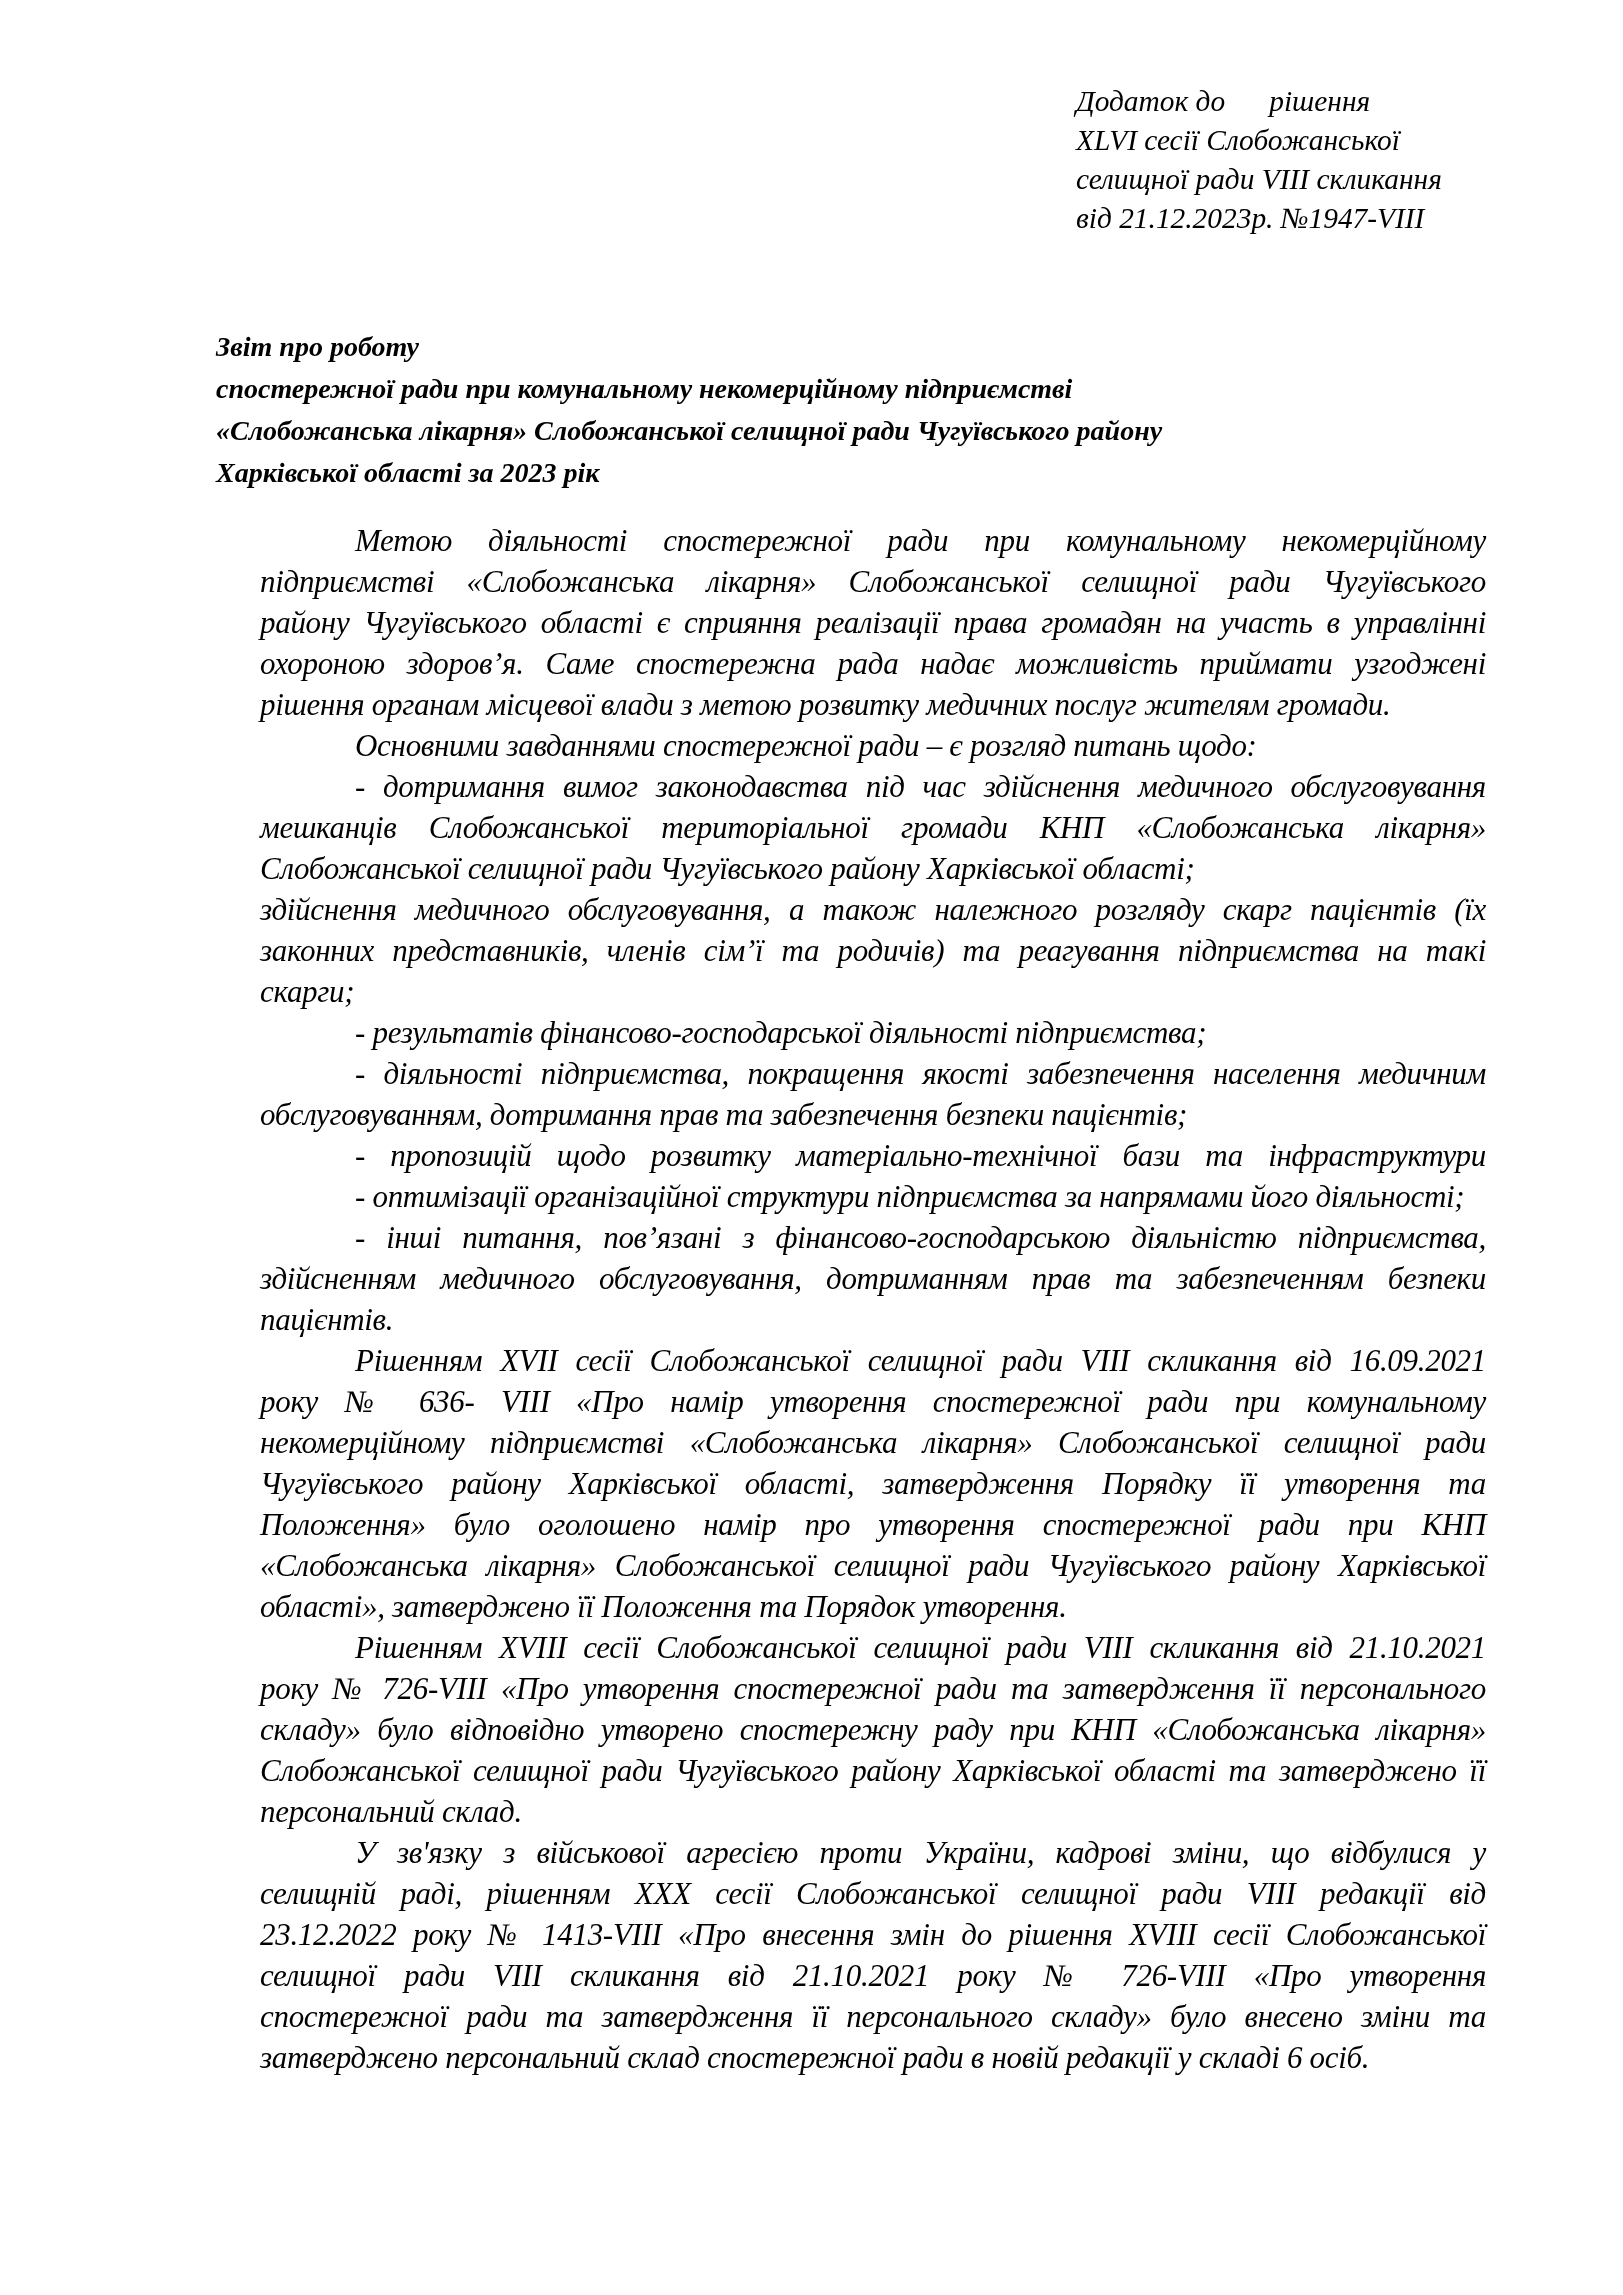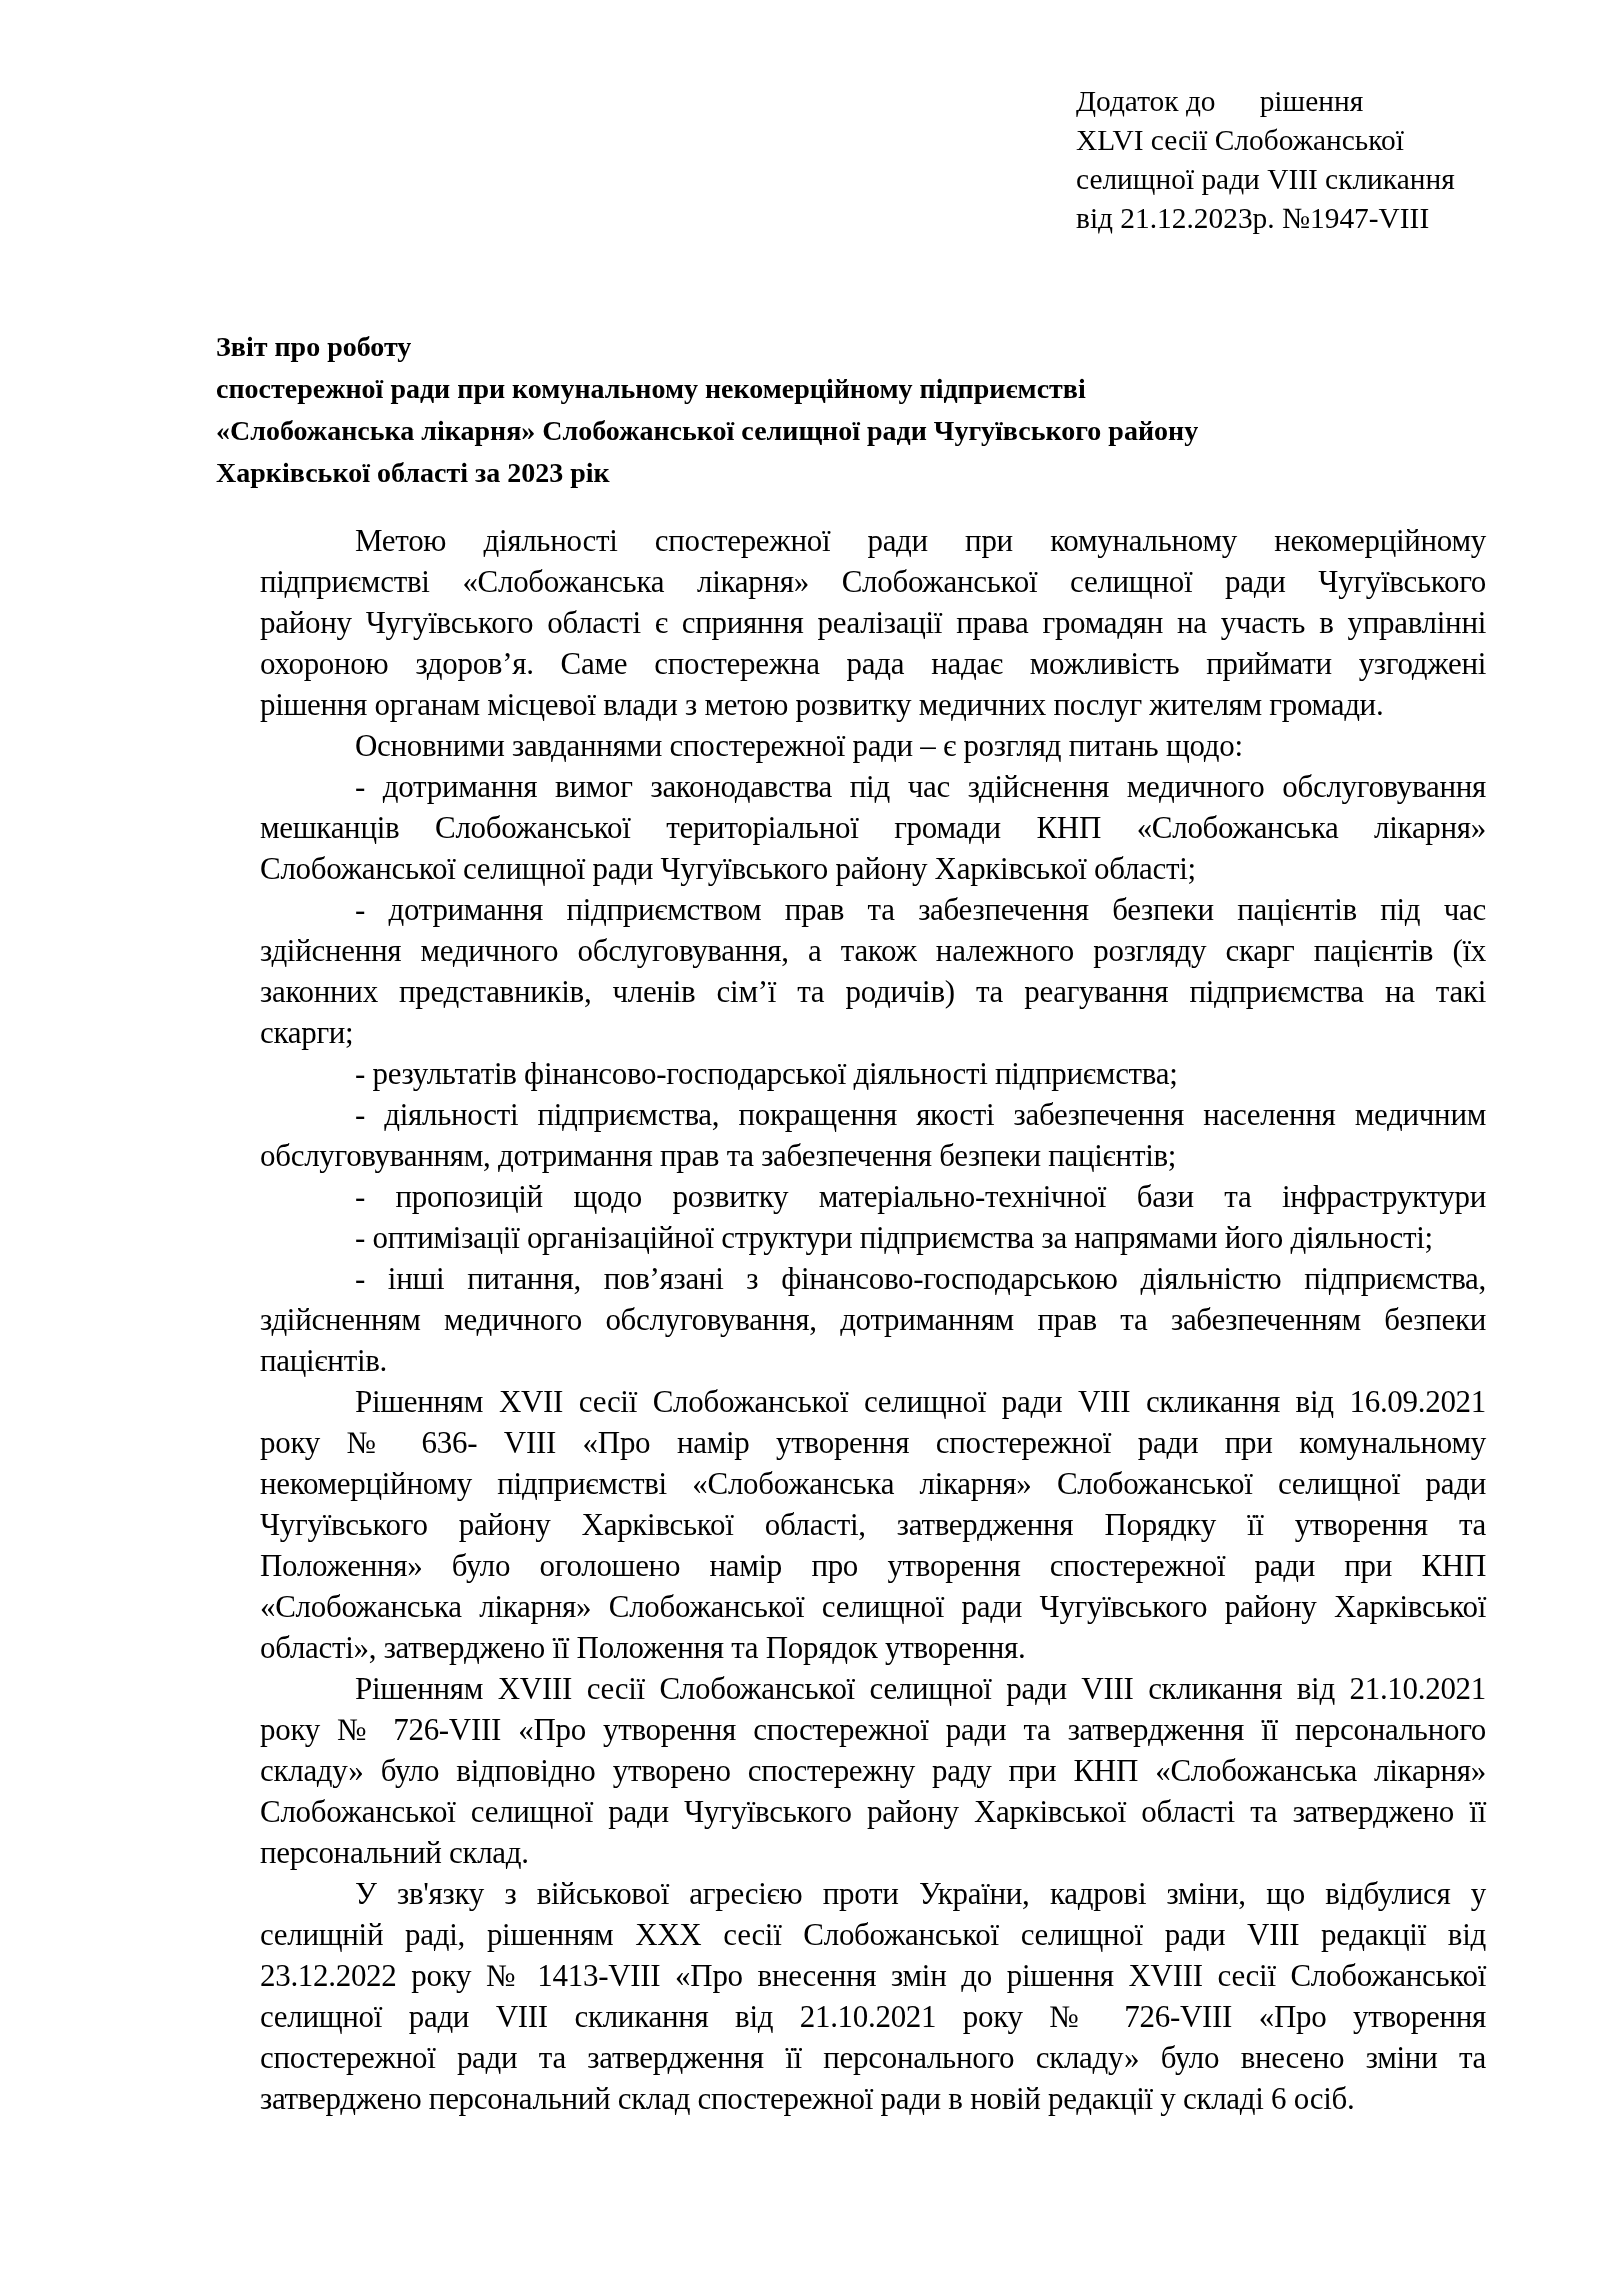--- a/index.html
+++ b/index.html
@@ -14,20 +14,21 @@
     font-family: "Liberation Serif", "DejaVu Serif", serif;
     position: relative;
     overflow: hidden;
   }
   .page {
     position: absolute;
     left: 0; top: 0;
     width: 1623px;
     height: 2295px;
     background: #ffffff;
+    font-style: italic;
   }
   
   .header-block {
     position: absolute;
     left: 1076px;
     top: 82px;
     font-size: 29.4px;
     line-height: 39px;
   }
   .hline {
@@ -93,21 +94,20 @@
       </div>
       <div class="para">
         <div class="bline first last">Основними завданнями спостережної ради – є розгляд питань щодо:</div>
       </div>
       <div class="para">
         <div class="bline first">- дотримання вимог законодавства під час здійснення медичного обслуговування</div>
         <div class="bline">мешканців Слобожанської територіальної громади КНП «Слобожанська лікарня»</div>
         <div class="bline last">Слобожанської селищної ради Чугуївського району Харківської області;</div>
       </div>
       <div class="para">
-        <div class="bline first">- дотримання підприємством прав та забезпечення безпеки пацієнтів під час</div>
         <div class="bline">здійснення медичного обслуговування, а також належного розгляду скарг пацієнтів (їх</div>
         <div class="bline">законних представників, членів сім’ї та родичів) та реагування підприємства  на такі</div>
         <div class="bline last">скарги;</div>
       </div>
       <div class="para">
         <div class="bline first last">- результатів фінансово-господарської діяльності підприємства;</div>
       </div>
       <div class="para">
         <div class="bline first">- діяльності підприємства, покращення якості забезпечення населення медичним</div>
         <div class="bline last">обслуговуванням, дотримання прав та забезпечення безпеки пацієнтів;</div>

